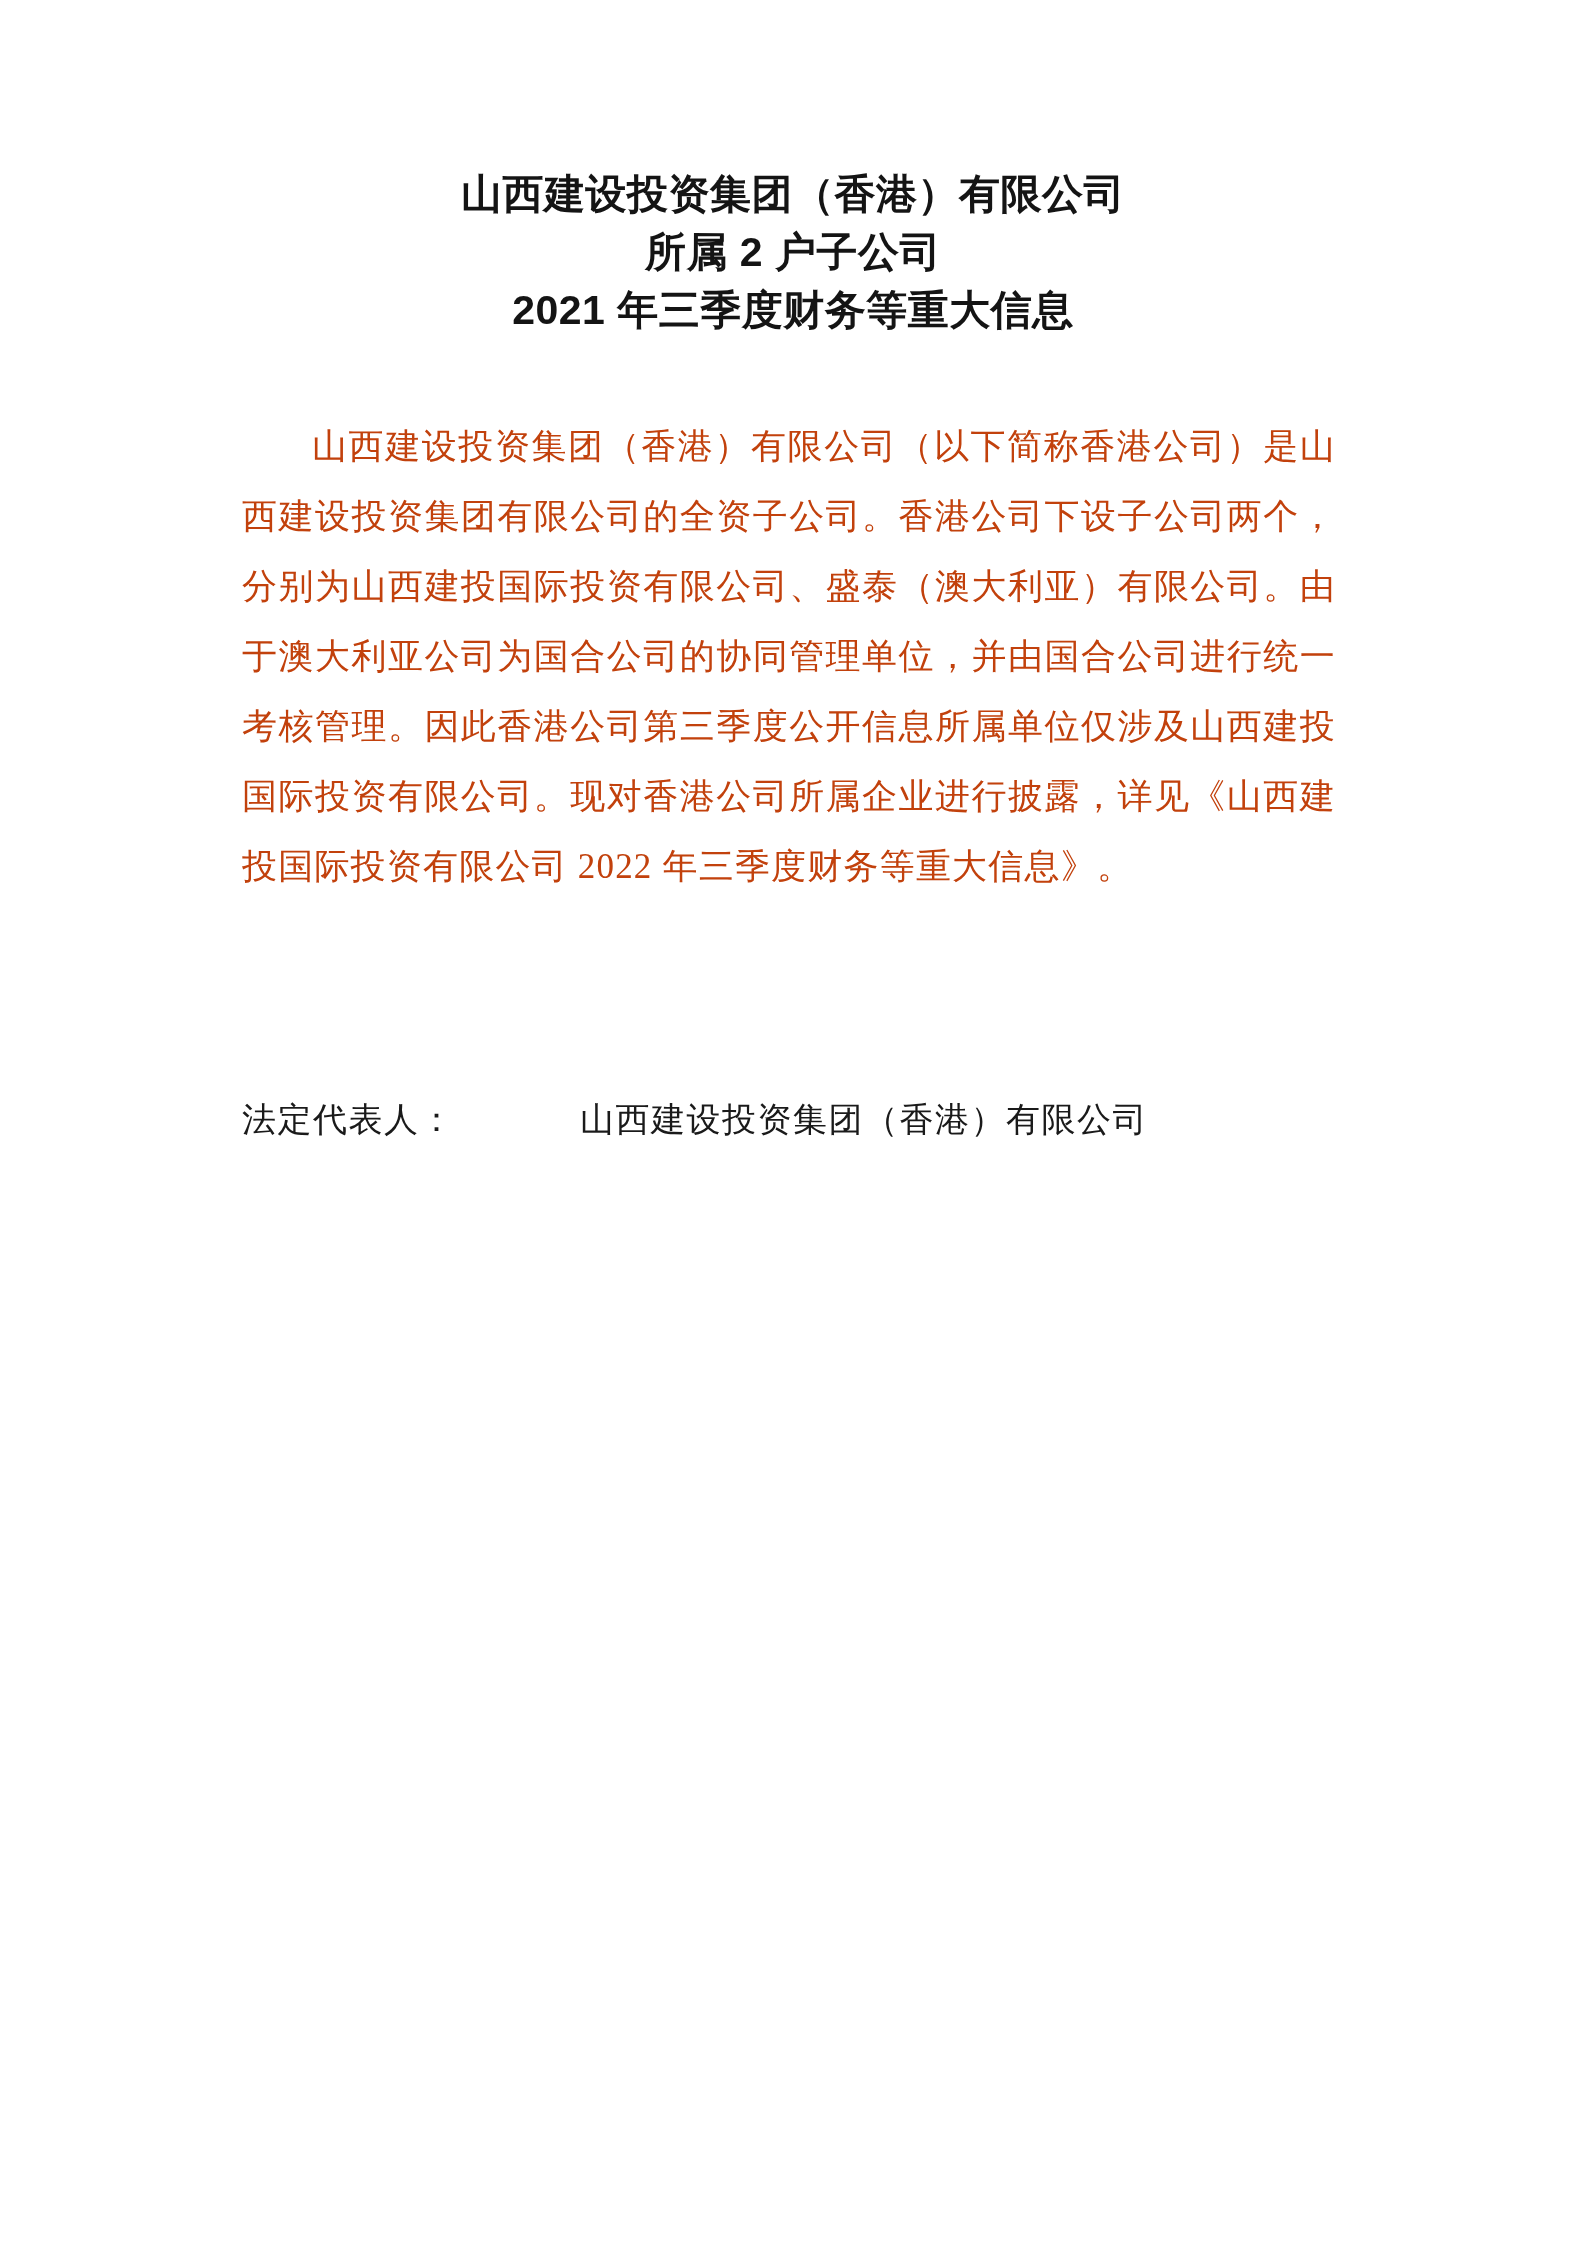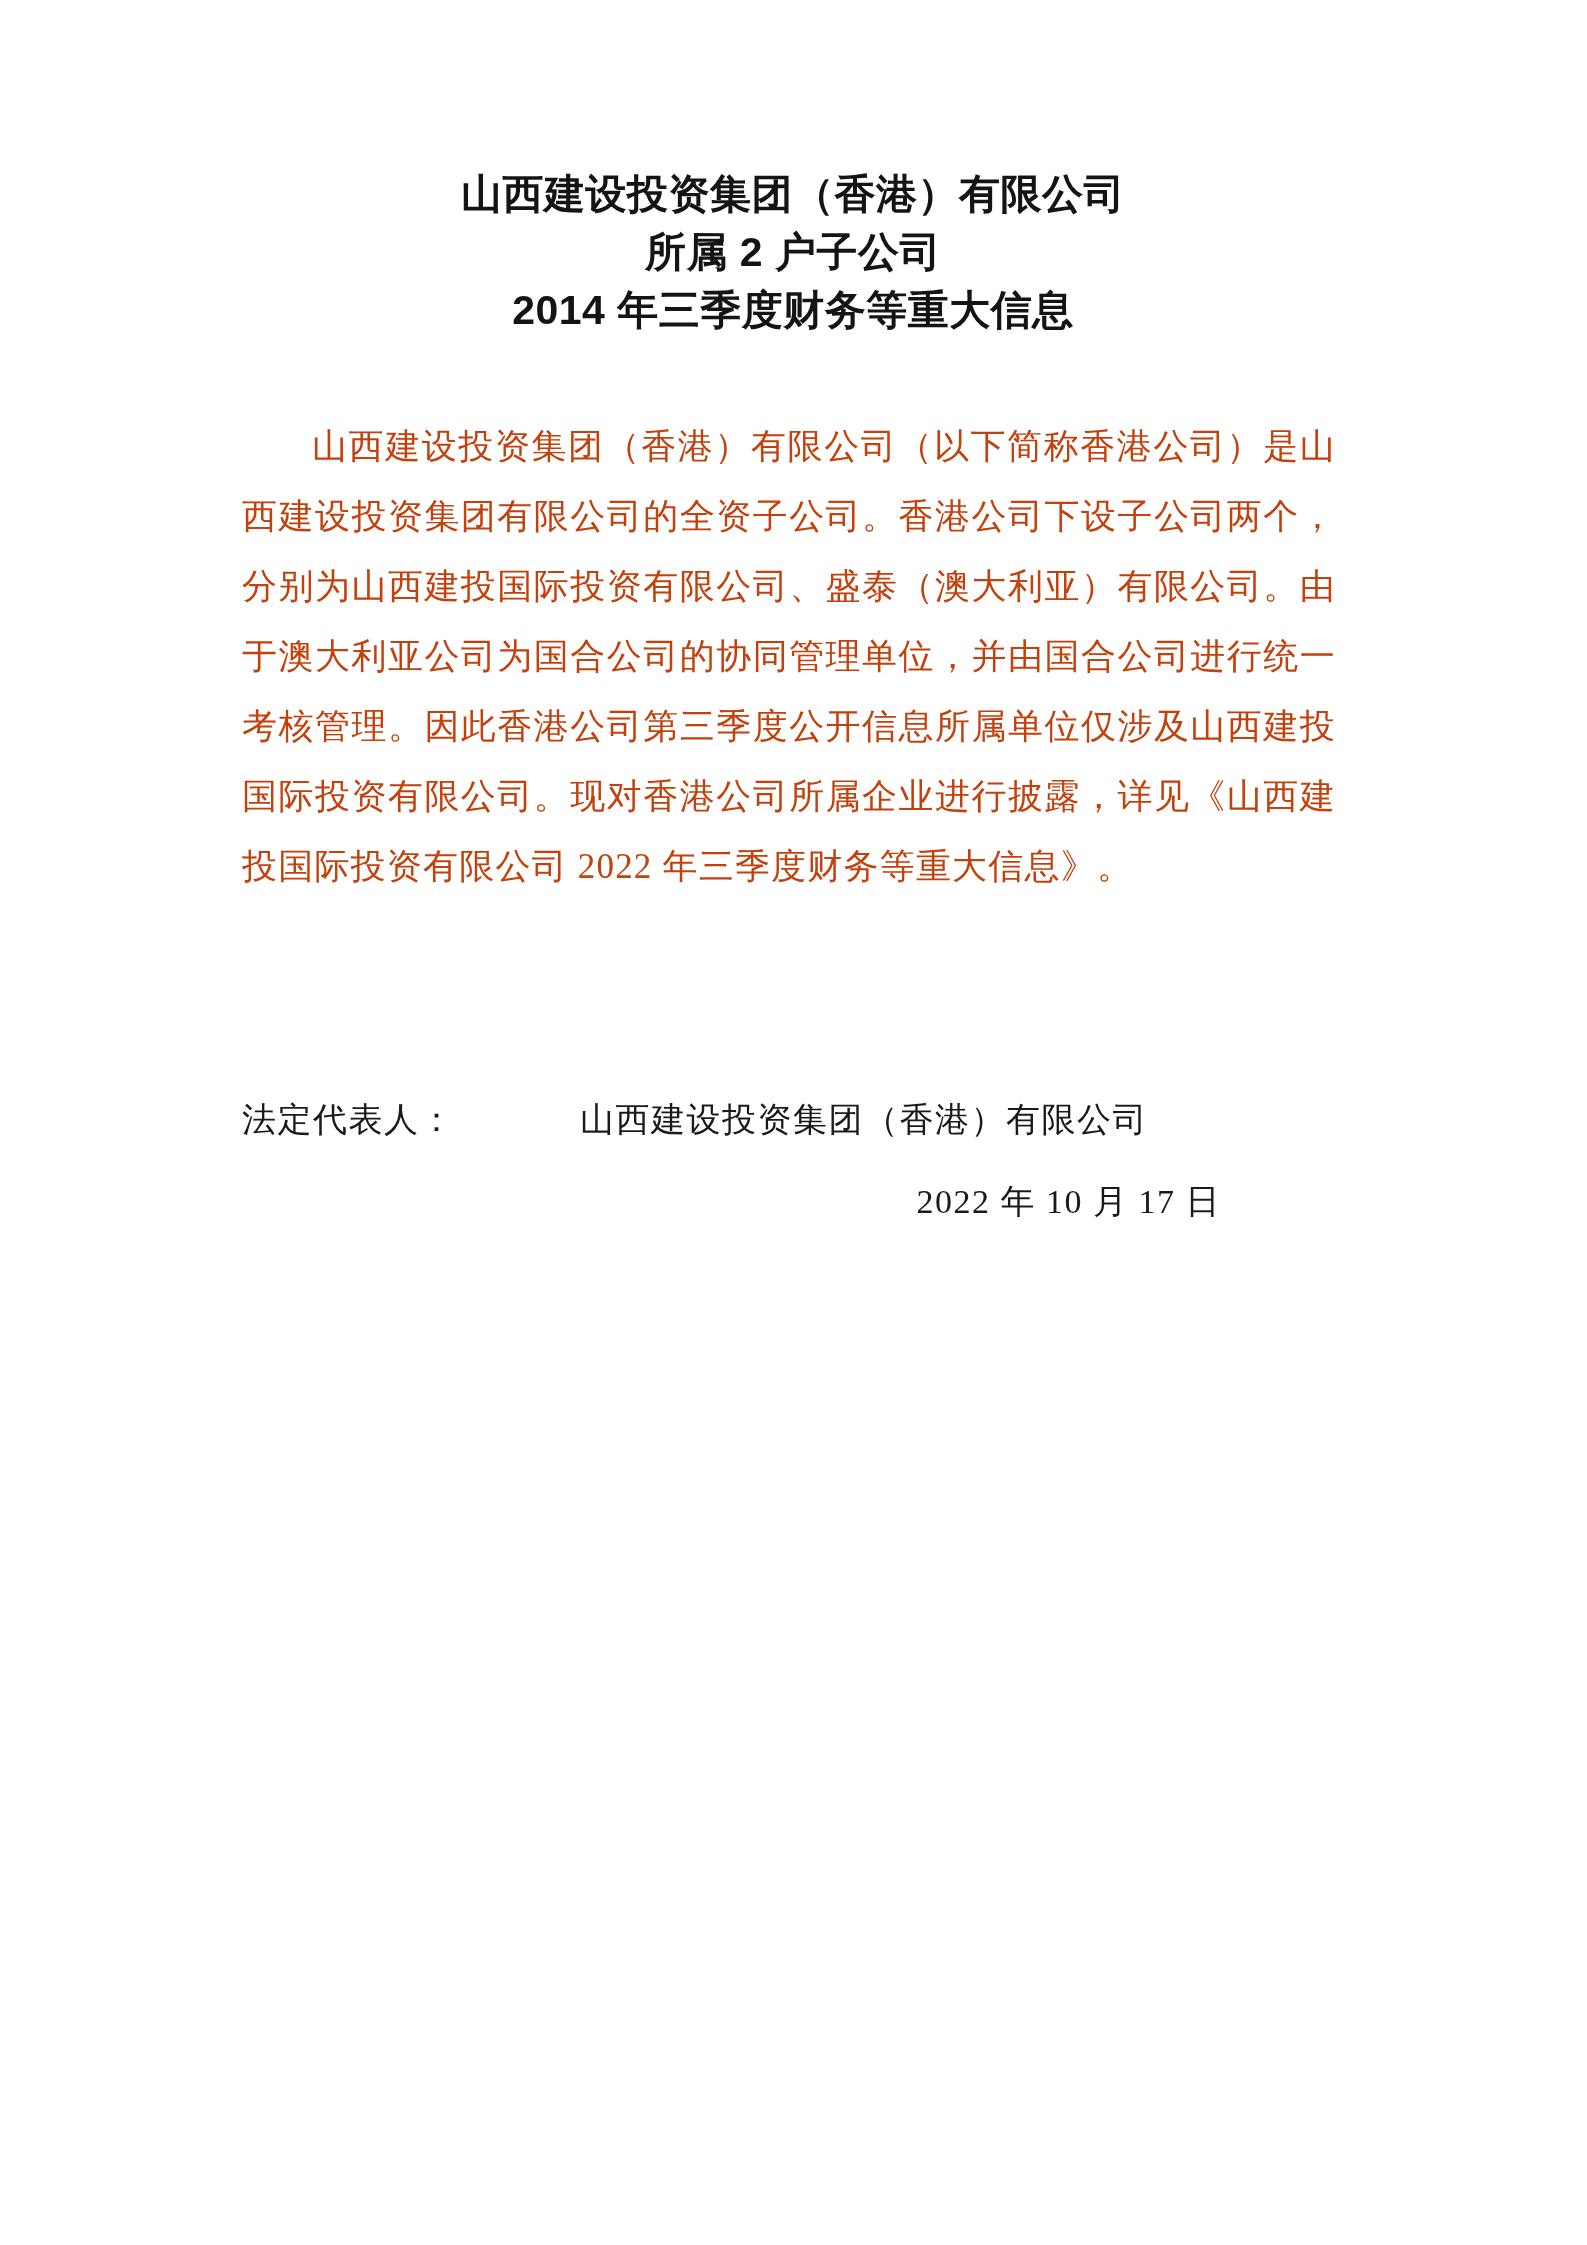--- a/index.html
+++ b/index.html
@@ -89,29 +89,28 @@
 </style>
 </head>
 <body>
 
 <div class="page">
   <div class="content">
 
     <h1 class="doc-title">
       <span class="tline">山西建设投资集团（香港）有限公司</span>
       <span class="tline">所属 2 户子公司</span>
-      <span class="tline">2014 年三季度财务等重大信息</span>
+      <span class="tline">2021 年三季度财务等重大信息</span>
     </h1>
 
     <div class="body-block">
       <p class="body-para">山西建设投资集团（香港）有限公司（以下简称香港公司）是山西建设投资集团有限公司的全资子公司。香港公司下设子公司两个，分别为山西建投国际投资有限公司、盛泰（澳大利亚）有限公司。由于澳大利亚公司为国合公司的协同管理单位，并由国合公司进行统一考核管理。因此香港公司第三季度公开信息所属单位仅涉及山西建投国际投资有限公司。现对香港公司所属企业进行披露，详见《山西建投国际投资有限公司 2022 年三季度财务等重大信息》。</p>
     </div>
 
     <div class="signature-block">
       <div class="sig-row">
         <span class="sig-label">法定代表人：</span>
         <span class="sig-value">山西建设投资集团（香港）有限公司</span>
       </div>
-      <div class="sig-date">2022 年 10 月 17 日</div>
     </div>
 
   </div>
 </div>
 
 </body></html>

